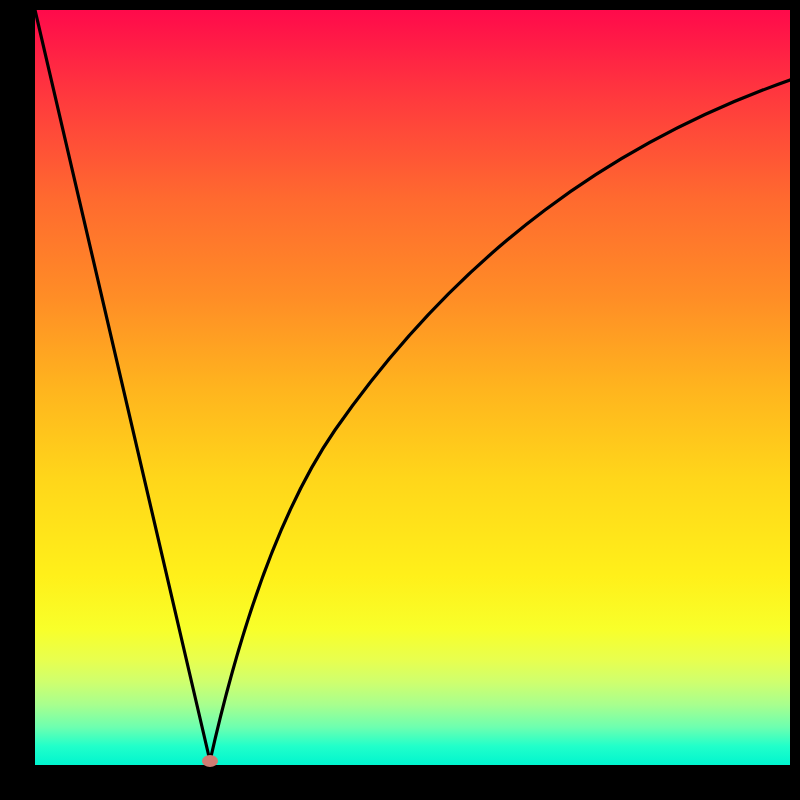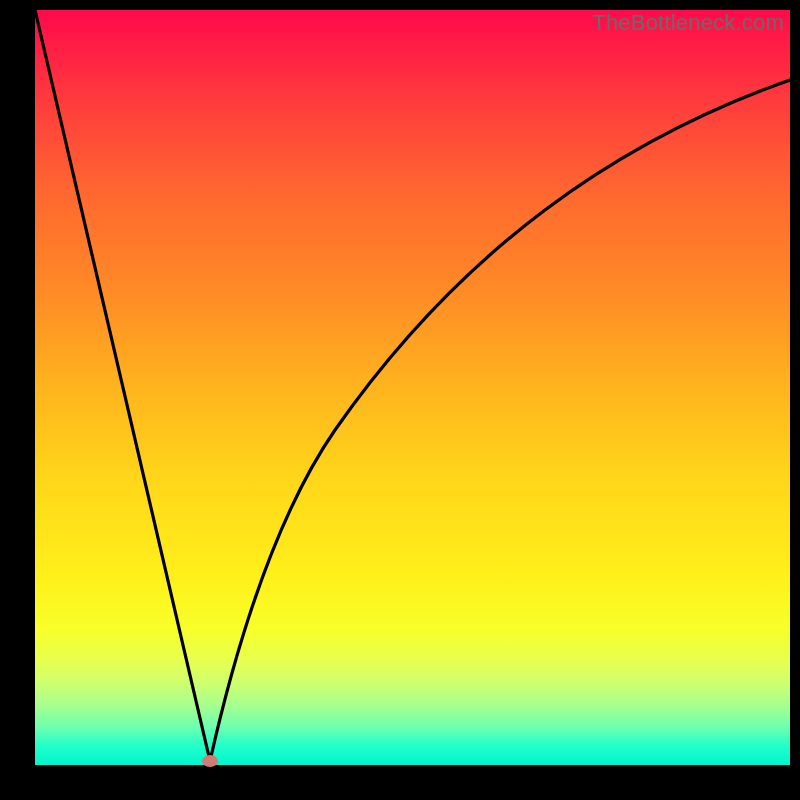--- a/index.html
+++ b/index.html
@@ -66,21 +66,20 @@
     border-radius: 50% / 50%;
     transform: translate(-50%, -50%);
   }
 </style>
 </head>
 <body>
 
 <div class="frame">
   <div class="plot">
 
-    <div class="watermark">TheBottleneck.com</div>
 
     <svg class="curve" viewBox="0 0 755 755" preserveAspectRatio="none">
       <path d="M 0 0
                L 175 751
                C 200 640, 238 510, 300 420
                C 360 334, 430 260, 510 200
                C 590 140, 670 100, 755 70" fill="none" stroke="#000" stroke-width="3.2" stroke-linecap="round"></path>
     </svg>
 
     <div class="dot" style="left:175px; top:751px;"></div>

